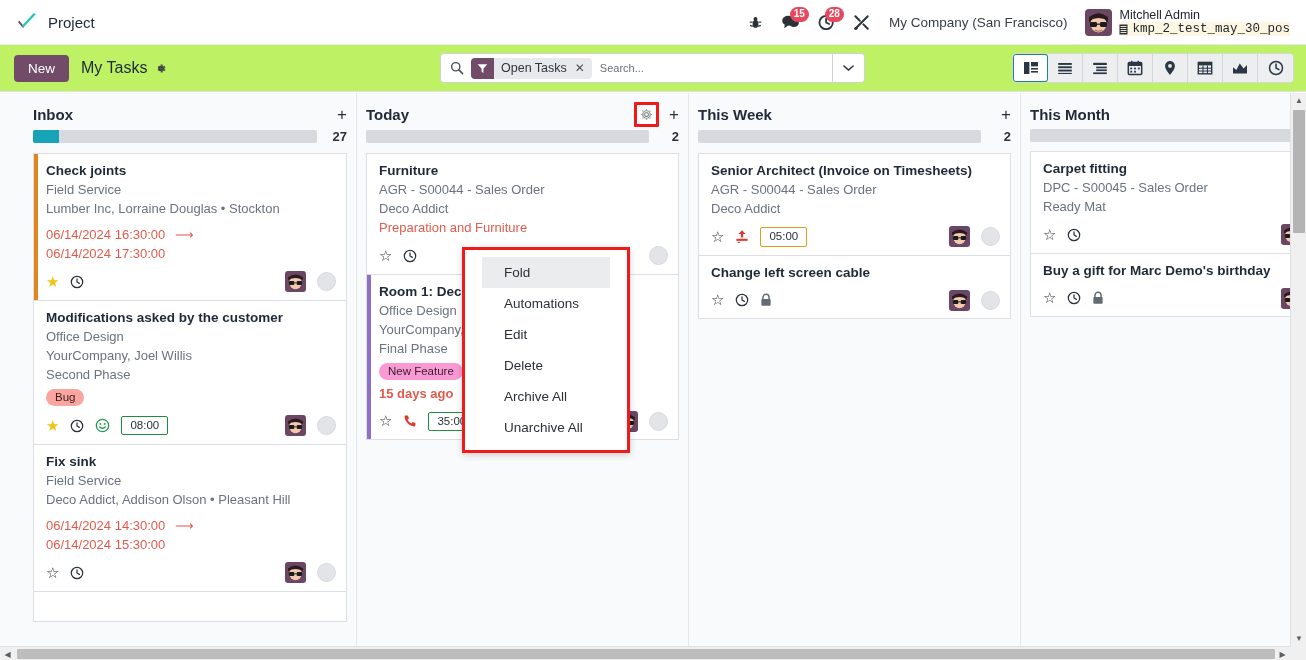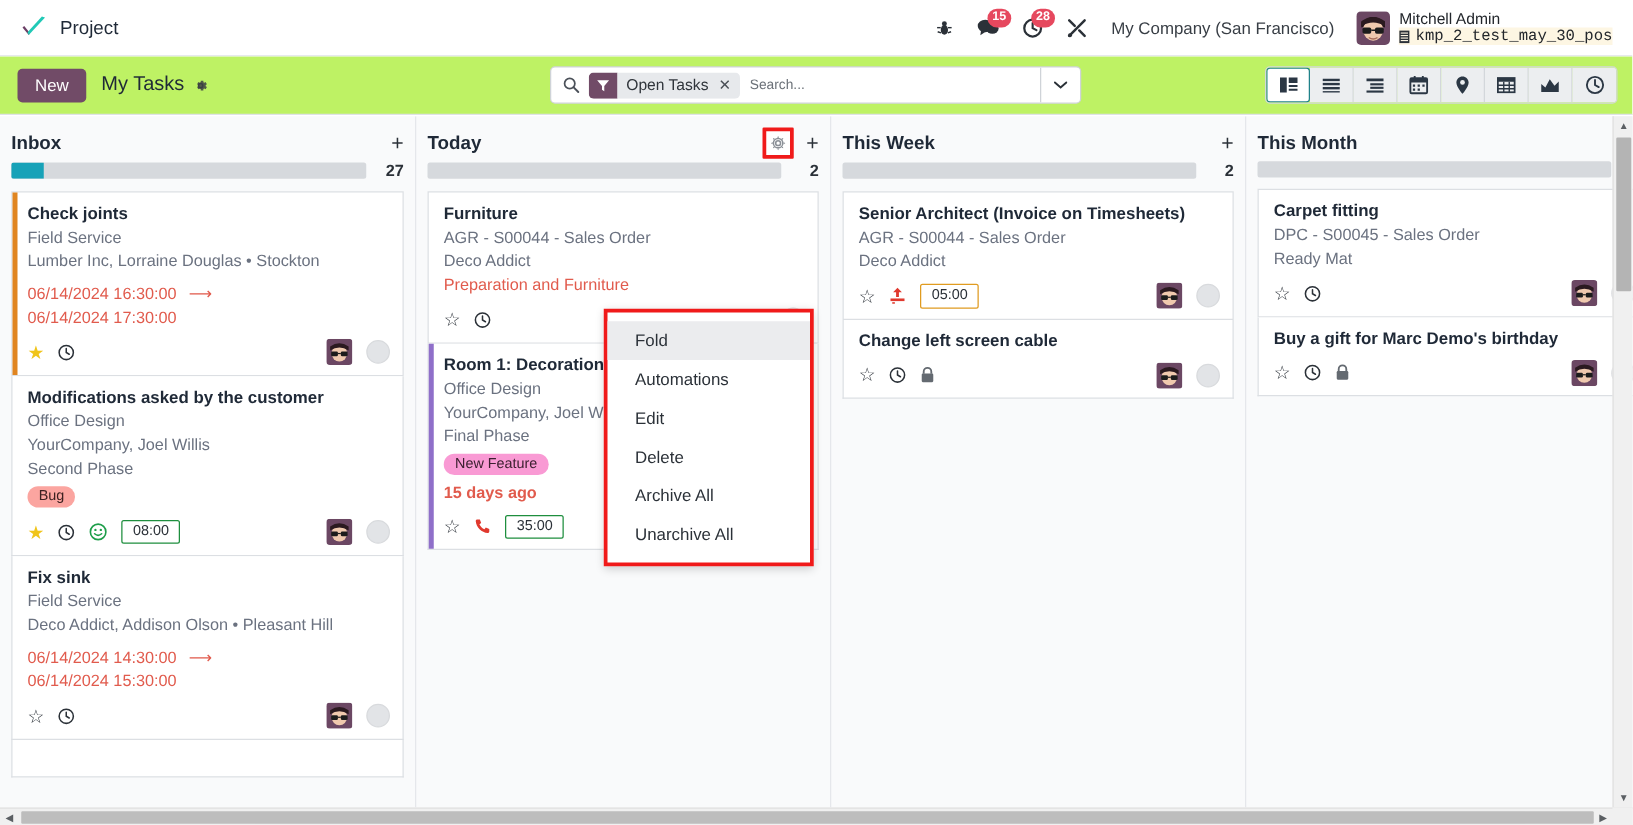--- a/index.html
+++ b/index.html
@@ -218,20 +218,21 @@
     width: 1306px;
     height: 553px;
     background: #f9fafb;
     overflow: hidden;
   }
   .kanban-cols {
     display: flex;
     align-items: flex-start;
     height: 100%;
     padding-top: 0px;
+    margin-left: 24px;
   }
   .kcol {
     width: 332px;
     flex: 0 0 332px;
     height: 100%;
     padding: 0 9px;
     position: relative;
   }
   .kcol + .kcol { border-left: 1px solid #e5e7eb; }
   .kcol-header {
@@ -378,27 +379,27 @@
     border-radius: 50%;
     background: #e2e4e7;
     border: 1px solid #d8dadd;
     flex: 0 0 auto;
     cursor: pointer;
   }
 
   
   .kdropdown {
     position: absolute;
-    left: 483px;
+    left: 462px;
     top: 154px;
     width: 168px;
     background: #ffffff;
     border: 3px solid #f01a1a;
     z-index: 120;
-    padding: 7px 0 7px;
+    padding: 7px 17px 7px;
     box-shadow: 0 2px 7px rgba(0,0,0,0.18);
   }
   .kdropdown-item {
     padding: 8px 0 8px 22px;
     font-size: 13.5px;
     color: #2b3138;
     cursor: pointer;
   }
   .kdropdown-item.active { background: #ebecee; }
 

